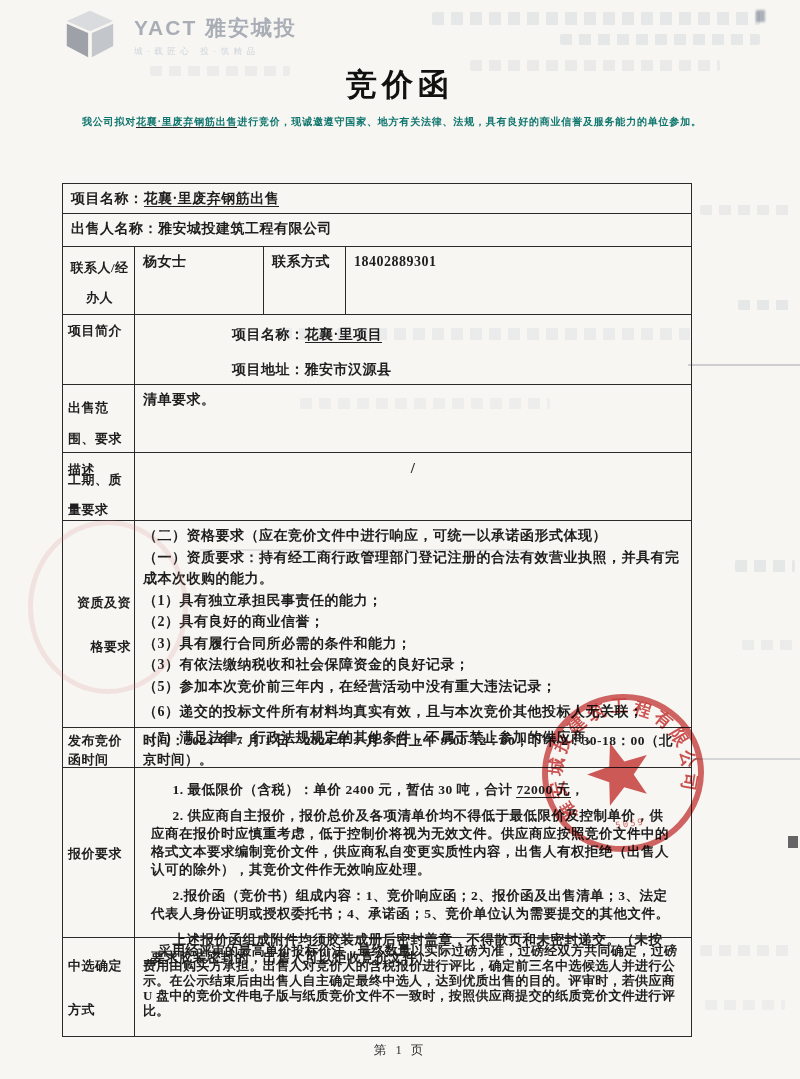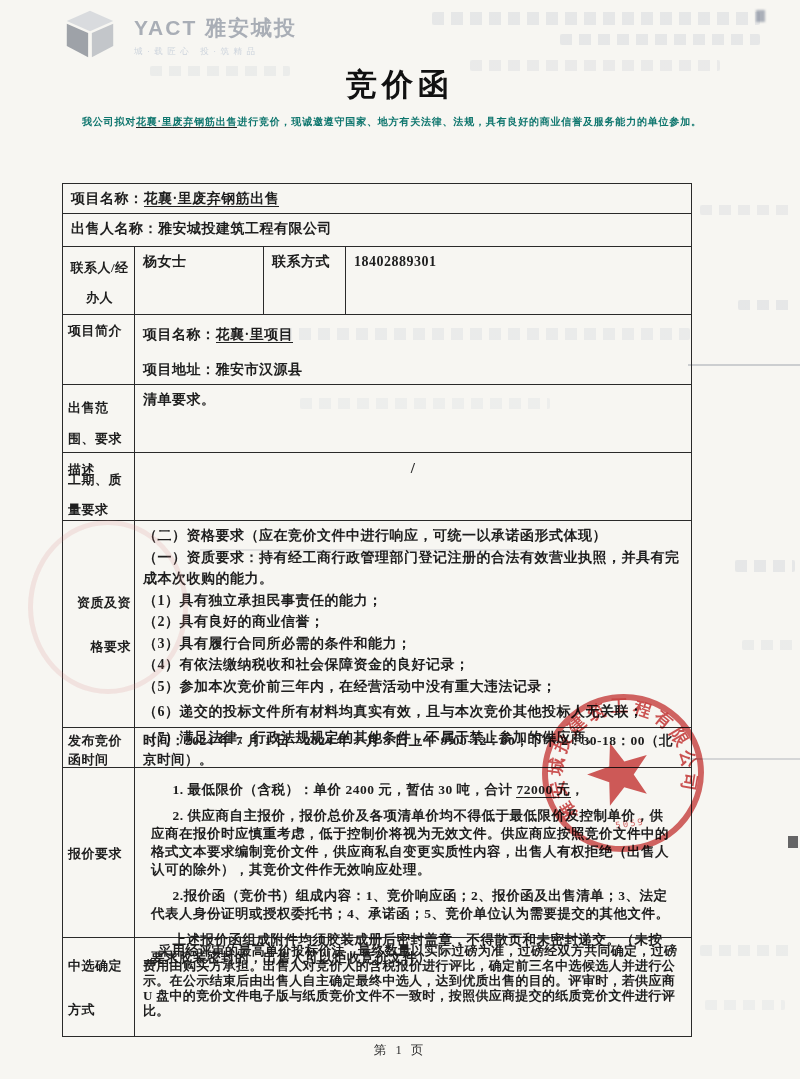--- a/index.html
+++ b/index.html
@@ -29,22 +29,22 @@
   .lab{width:72px;flex:0 0 72px;border-right:1px solid #2a2a2a;padding:6px 3px 4px 5px;
        font-size:13px;font-weight:700;word-break:break-all;letter-spacing:0.5px;}
   .grow{flex:1 1 auto;min-width:0;}
   .full{width:100%;}
   .r1{height:30px;} .r1 .cell{padding-top:5px;}
   .r2{height:33px;}
   .r3{height:68px;}
   .r3 .lab{line-height:30px;padding-top:6px;text-align:center;}
   .c-person{width:129px;flex:0 0 129px;border-right:1px solid #2a2a2a;}
   .c-method{width:82px;flex:0 0 82px;border-right:1px solid #2a2a2a;font-weight:700;}
-  .r4{height:70px;}
-  .r4 .content{line-height:35px;padding-top:2px;}
+  .r4{height:70px;gap:41px;}
+  .r4 .content{line-height:35px;padding-top:2px;margin-left:48px;}
   .r5{height:68px;} .r5 .lab{line-height:31px;padding-top:7px;}
   .r6{height:68px;justify-content:flex-end;} .r6 .lab{line-height:30px;padding-top:12px;text-align:left;}
   .slash{ text-align:center;font-size:15px;}
   .r7{height:207px;}
   .labmid{display:flex;align-items:center;}
   .labmid span{display:block;line-height:44px;text-align:right;}
   .r7 .content{padding-top:4px;}
   .qline{line-height:21.5px;}
   .qline.gap{margin-top:4px;}
   .r8{height:40px;} .r8 .lab{line-height:19px;padding-top:3px;}
@@ -150,21 +150,21 @@
     <div class="trow r7">
       <div class="cell lab labmid">
           <span>资质及资格要求</span>
         </div>
       <div class="cell grow content">
         <div class="qline">（二）资格要求（应在竞价文件中进行响应，可统一以承诺函形式体现）</div>
         <div class="qline">（一）资质要求：持有经工商行政管理部门登记注册的合法有效营业执照，并具有完成本次收购的能力。</div>
         <div class="qline">（1）具有独立承担民事责任的能力；</div>
         <div class="qline">（2）具有良好的商业信誉；</div>
         <div class="qline">（3）具有履行合同所必需的条件和能力；</div>
-        <div class="qline">（4）有依法缴纳税收和社会保障资金的良好记录；</div>
+        <div class="qline">（3）有依法缴纳税收和社会保障资金的良好记录；</div>
         <div class="qline">（5）参加本次竞价前三年内，在经营活动中没有重大违法记录；</div>
         <div class="qline gap">（6）递交的投标文件所有材料均真实有效，且与本次竞价其他投标人无关联；</div>
         <div class="qline gap">（7）满足法律、行政法规规定的其他条件，不属于禁止参加的供应商。</div>
       </div>
     </div>
 
     <div class="trow r8">
       <div class="cell lab">发布竞价函时间</div>
       <div class="cell grow content">时间：2024 年 7 月 1 日—2024 年 7 月 3 日上午 9:00-12：00；下午 2：30-18：00（北京时间）。</div>
     </div>

